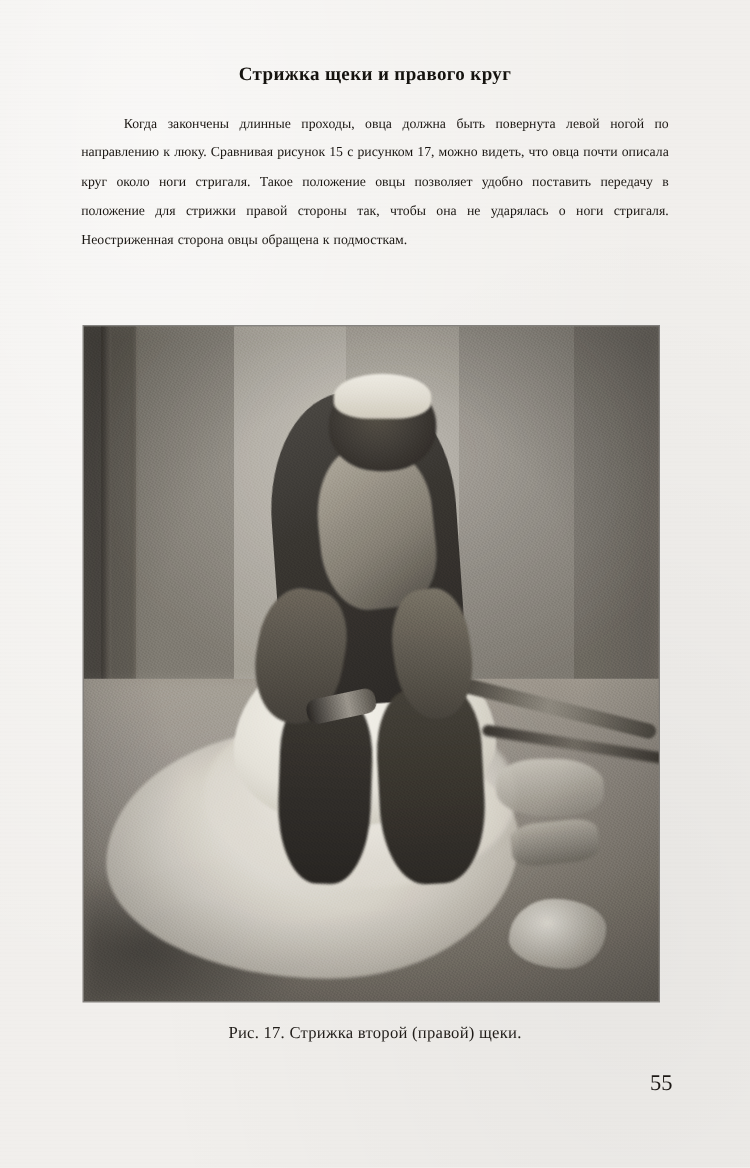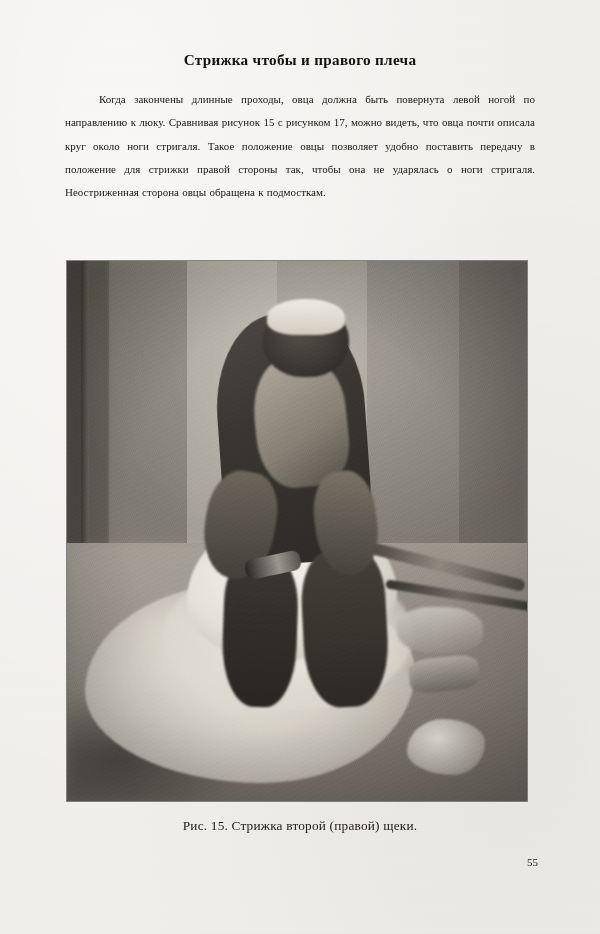--- a/index.html
+++ b/index.html
@@ -293,34 +293,34 @@
     width: 476px;
     text-align: center;
     font-size: 13.3px;
     color: #201c18;
     letter-spacing: 0.2px;
   }
   .page-number {
     position: absolute;
     top: 856px;
     right: 0;
-    font-size: 11px;
+    font-size: 18px;
     color: #1c1815;
     margin-left: 17px;
   }
 </style>
 </head>
 <body>
 
 <div class="page">
   <div class="noise"></div>
 
   <div class="content">
 
-    <div class="heading">Стрижка чтобы и правого плеча</div>
+    <div class="heading">Стрижка щеки и правого круг</div>
 
     <div class="body-text">Когда закончены длинные проходы, овца должна быть повернута левой ногой по направлению к люку. Сравнивая рисунок 15 с рисунком 17, можно видеть, что овца почти описала круг около ноги стригаля. Такое положение овцы позволяет удобно поставить передачу в положение для стрижки правой стороны так, чтобы она не ударялась о ноги стригаля. Неостриженная сторона овцы обращена к подмосткам.</div>
 
     <div class="figure">
       <div class="photo">
         <div class="wall"></div>
         <div class="wall-soft"></div>
         <div class="doorframe"></div>
         <div class="doorframe2"></div>
         <div class="floor"></div>
@@ -341,17 +341,17 @@
         <div class="arm-left"></div>
         <div class="arm-right"></div>
         <div class="head"></div>
         <div class="cap"></div>
         <div class="handpiece"></div>
         <div class="vignette"></div>
         <div class="grain"></div>
       </div>
     </div>
 
-    <div class="caption">Рис. 15. Стрижка второй (правой) щеки.</div>
+    <div class="caption">Рис. 17. Стрижка второй (правой) щеки.</div>
 
     <div class="page-number">55</div>
   </div>
 </div>
 
 </body></html>

